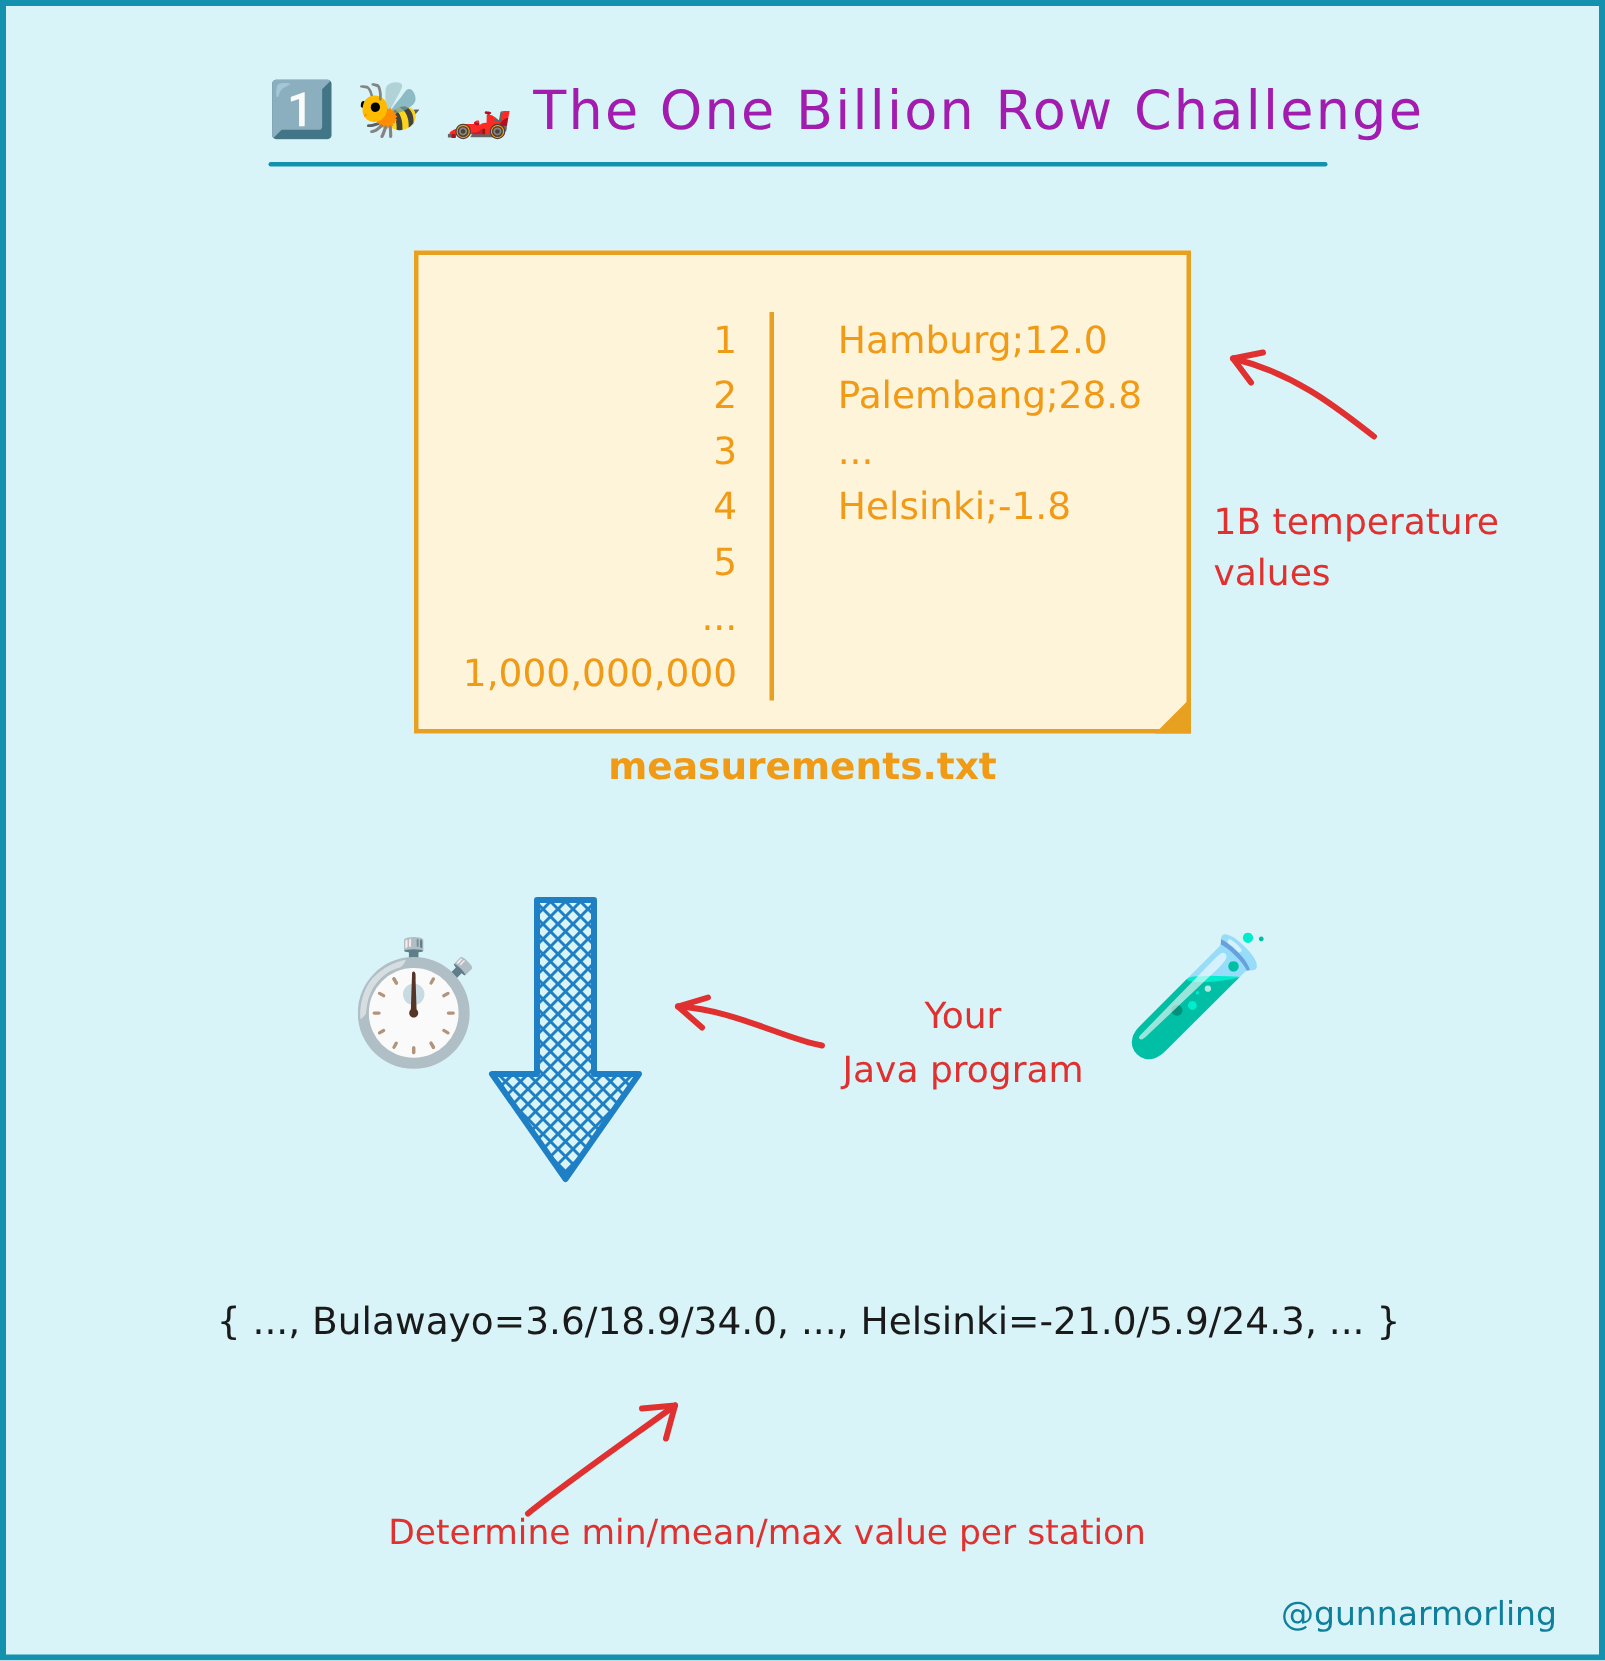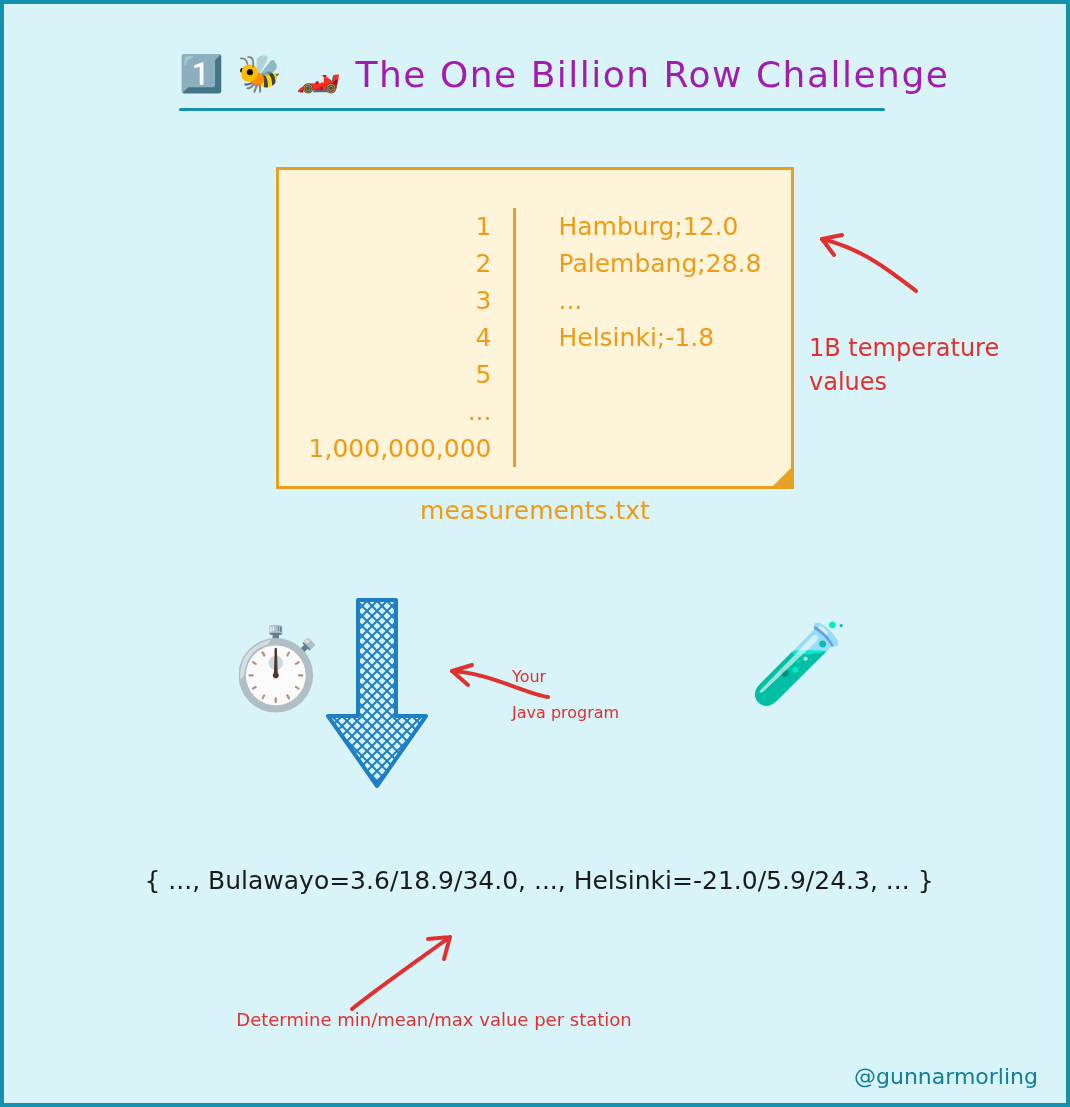--- a/index.html
+++ b/index.html
@@ -99,21 +99,21 @@
     font-family: "DejaVu Sans", sans-serif;
   }
   #file-name {
     position: absolute;
     left: 272px;
     top: 492px;
     width: 518px;
     text-align: center;
     color: #f09a16;
     font-size: 25px;
-    font-weight: normal;
+    font-weight: bold;
     font-family: "DejaVu Sans", sans-serif;
   }
 
   
   #annot-values {
     position: absolute;
     left: 805px;
     top: 283px;
     width: 250px;
     color: #e03030;
@@ -150,22 +150,23 @@
     left: 318px;
     top: 592px;
     width: 110px;
     height: 195px;
   }
   #annot-program {
     position: absolute;
     left: 508px;
     top: 655px;
     width: 260px;
+    text-align: center;
     color: #e03030;
-    font-size: 16px;
+    font-size: 24px;
     line-height: 36px;
     font-family: "DejaVu Sans", sans-serif;
   }
   #arrow-program {
     position: absolute;
     left: 440px;
     top: 655px;
     width: 110px;
     height: 50px;
   }
@@ -189,23 +190,23 @@
     left: 340px;
     top: 925px;
     width: 130px;
     height: 85px;
   }
   #annot-determine {
     position: absolute;
     left: 100px;
     top: 1005px;
     width: 660px;
-    text-align: center;
+    text-align: right;
     color: #e03030;
-    font-size: 18px;
+    font-size: 23px;
     font-family: "DejaVu Sans", sans-serif;
   }
 
   
   #handle {
     position: absolute;
     right: 28px;
     bottom: 14px;
     color: #0f7f9c;
     font-size: 22px;

